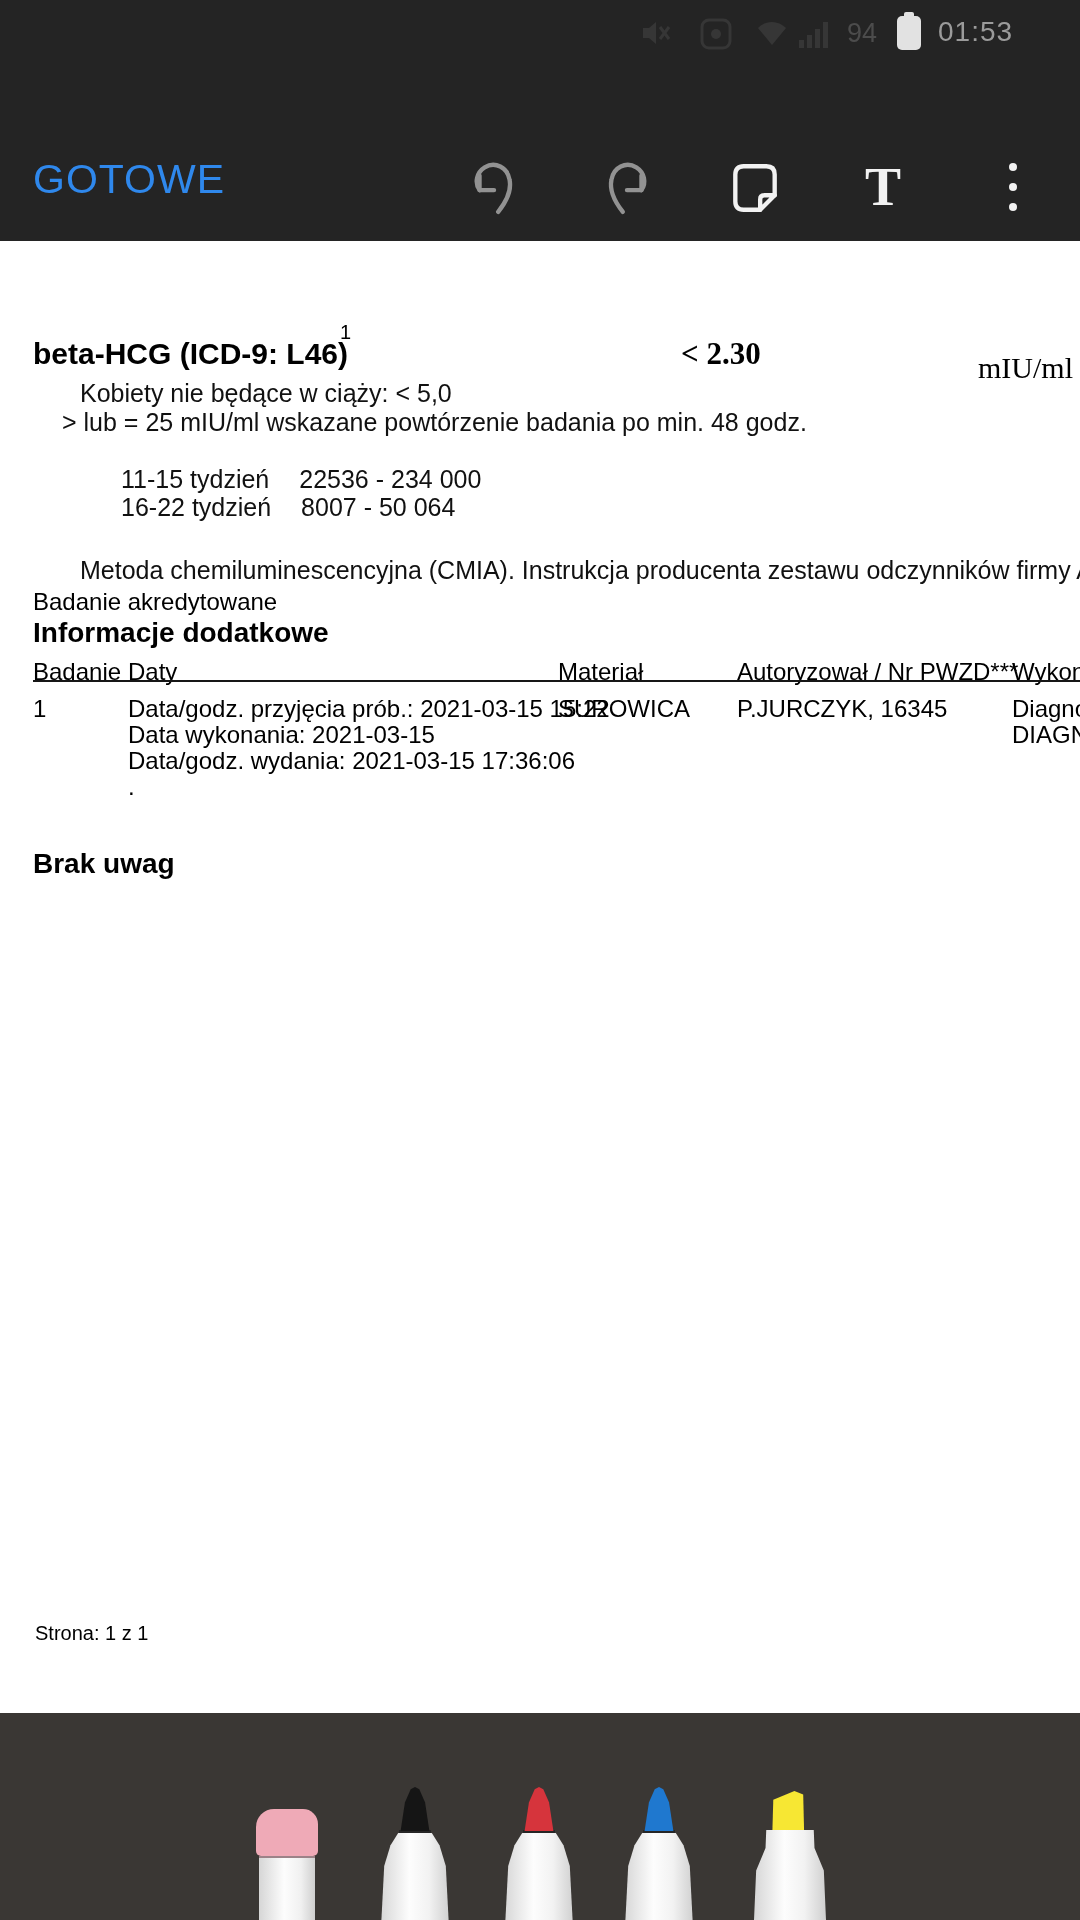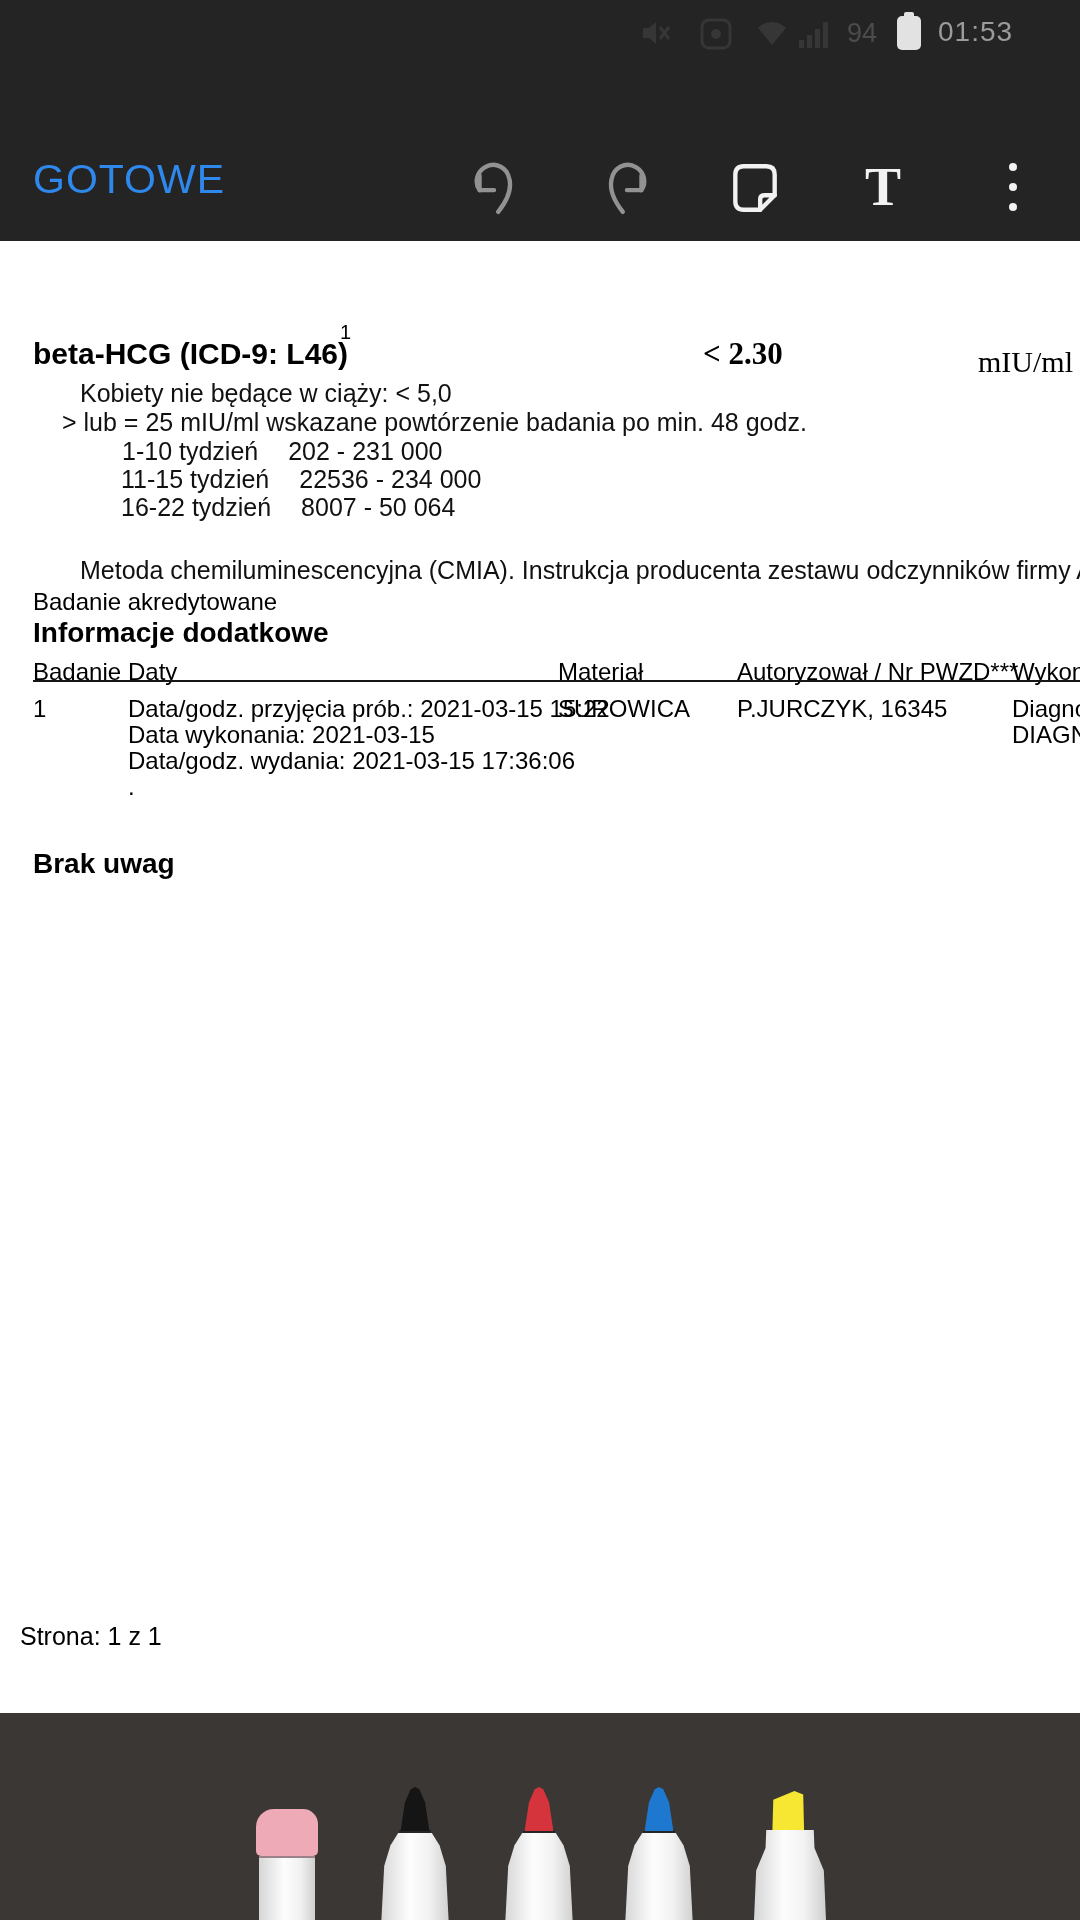--- a/index.html
+++ b/index.html
@@ -113,27 +113,26 @@
             <b></b>
           </div>
       </div>
     </div>
   </div>
 
   <div class="doc">
 
     <div class="ln b" style="left:33px;top:96px;font-size:30px">beta-HCG (ICD-9: L46)</div>
     <div class="ln" style="left:340px;top:80px;font-size:20px">1</div>
-    <div class="ln b serif" style="left:703px;top:95px;font-size:31px">&lt; 2.30</div>
-    <div class="ln serif" style="left:978px;top:104px;font-size:30px">mIU/ml</div>
+    <div class="ln b serif" style="left:681px;top:95px;font-size:31px">&lt; 2.30</div>
+    <div class="ln serif" style="left:978px;top:110px;font-size:30px">mIU/ml</div>
 
     <div class="ln it" style="left:80px;top:138px">Kobiety nie będące w ciąży: &lt; 5,0</div>
     <div class="ln it" style="left:62px;top:167px">&gt; lub = 25 mIU/ml wskazane powtórzenie badania po min. 48 godz.</div>
 
-    <div class="ln it" style="left:122px;top:196px"><span>1-10 tydzień</span><span class="gap">202 - 231 000</span></div>
     <div class="ln it" style="left:121px;top:224px"><span>11-15 tydzień</span><span class="gap">22536 - 234 000</span></div>
     <div class="ln it" style="left:121px;top:252px"><span>16-22 tydzień</span><span class="gap">8007 - 50 064</span></div>
 
     <div class="ln it" style="left:80px;top:315px">Metoda chemiluminescencyjna (CMIA). Instrukcja producenta zestawu odczynników firmy Abbott 03-2021.</div>
 
     <div class="ln sz24" style="left:33px;top:347px">Badanie akredytowane</div>
     <div class="ln sz28" style="left:33px;top:376px">Informacje dodatkowe</div>
 
     <div class="ln sz24" style="left:33px;top:417px">Badanie</div>
     <div class="ln sz24" style="left:128px;top:417px">Daty</div>
@@ -148,21 +147,21 @@
     <div class="ln sz24" style="left:128px;top:506px">Data/godz. wydania: 2021-03-15 17:36:06</div>
     <div class="ln sz24" style="left:128px;top:532px">.</div>
     <div class="ln sz24" style="left:558px;top:454px">SUROWICA</div>
     <div class="ln sz24" style="left:737px;top:454px">P.JURCZYK, 16345</div>
     <div class="ln sz24" style="left:1012px;top:454px">Diagnostyka</div>
     <div class="ln sz24" style="left:1012px;top:480px">DIAGNOSTYKA</div>
 
     <div class="ln sz28" style="left:33px;top:607px">Brak uwag</div>
 
 
-    <div class="ln" style="left:20px;top:1381px;font-size:25px">Strona: 1 z 1</div>
+    <div class="ln" style="left:35px;top:1381px;font-size:20px">Strona: 1 z 1</div>
   </div>
 
   <div class="tray">
 
     <div class="tool" style="left:255px;width:64px">
       <div class="eraser-cap" style="background: rgb(239, 170, 183);"></div>
       <div class="eraser-body"></div>
     </div>
 
     <div class="tool" style="left:380px;width:70px">

